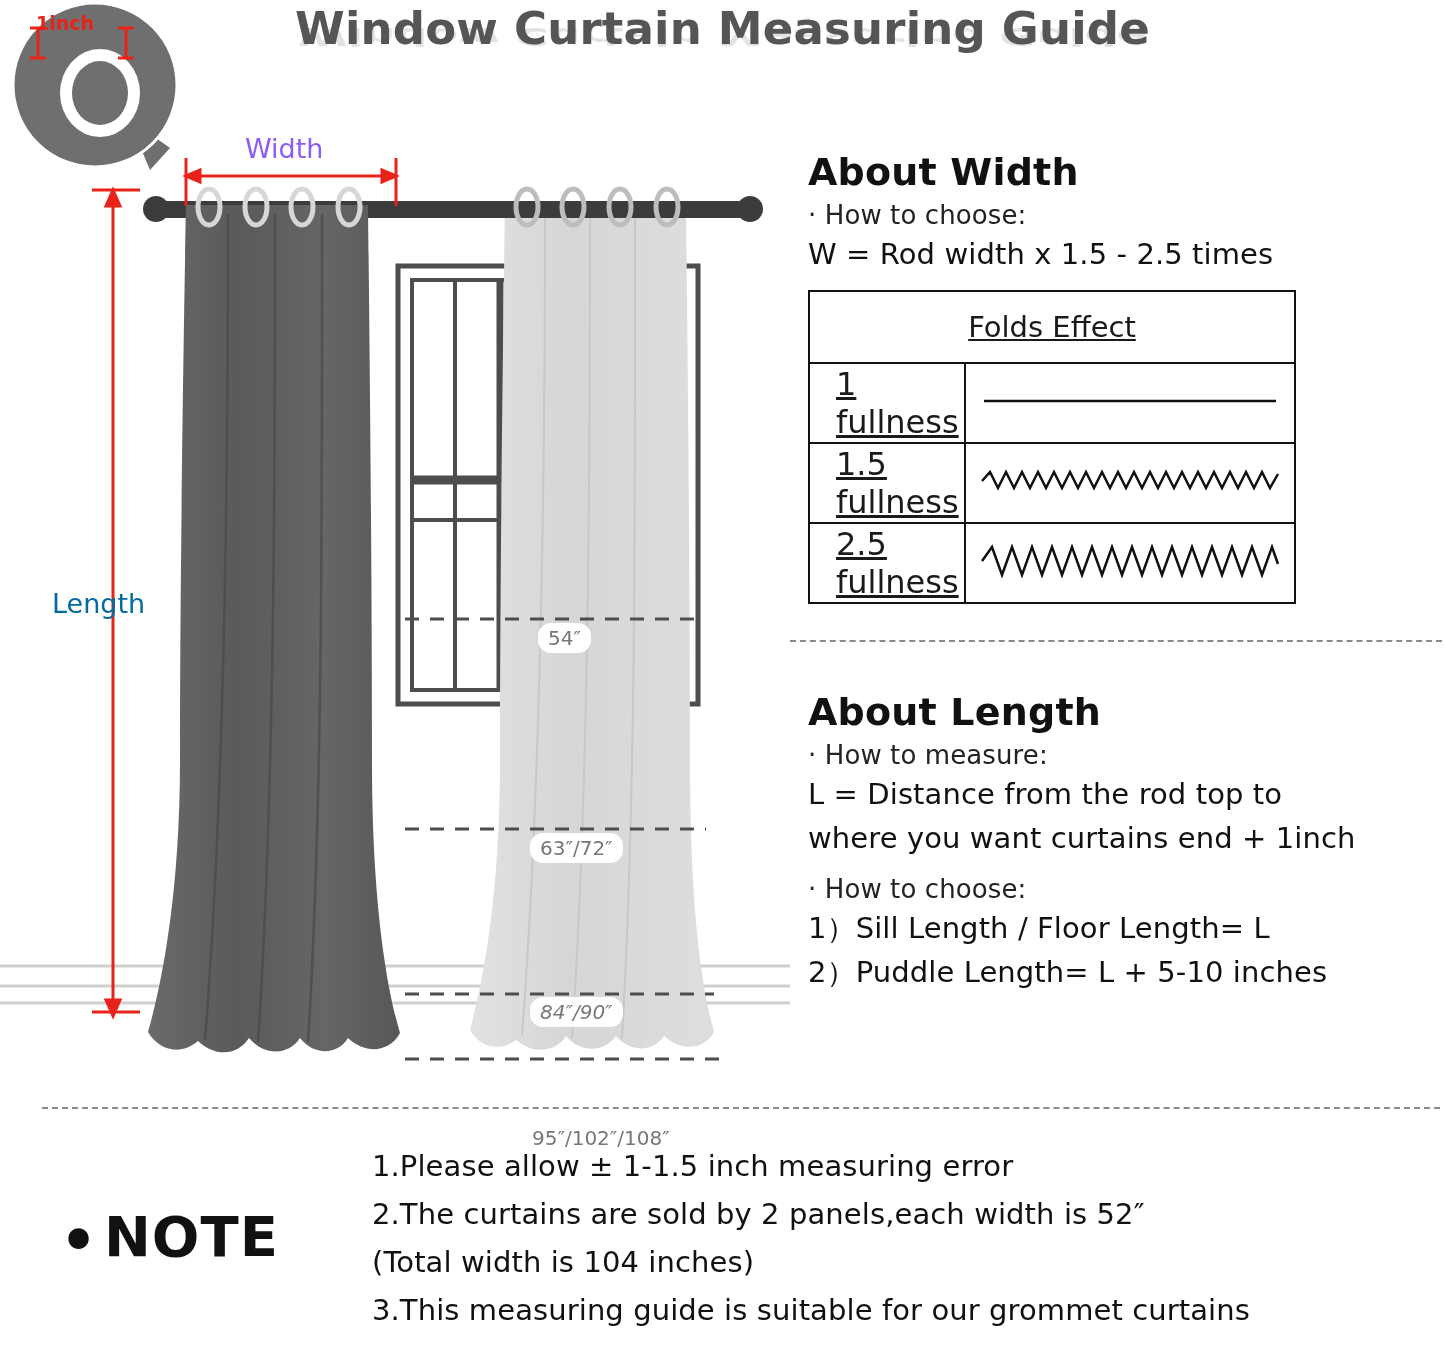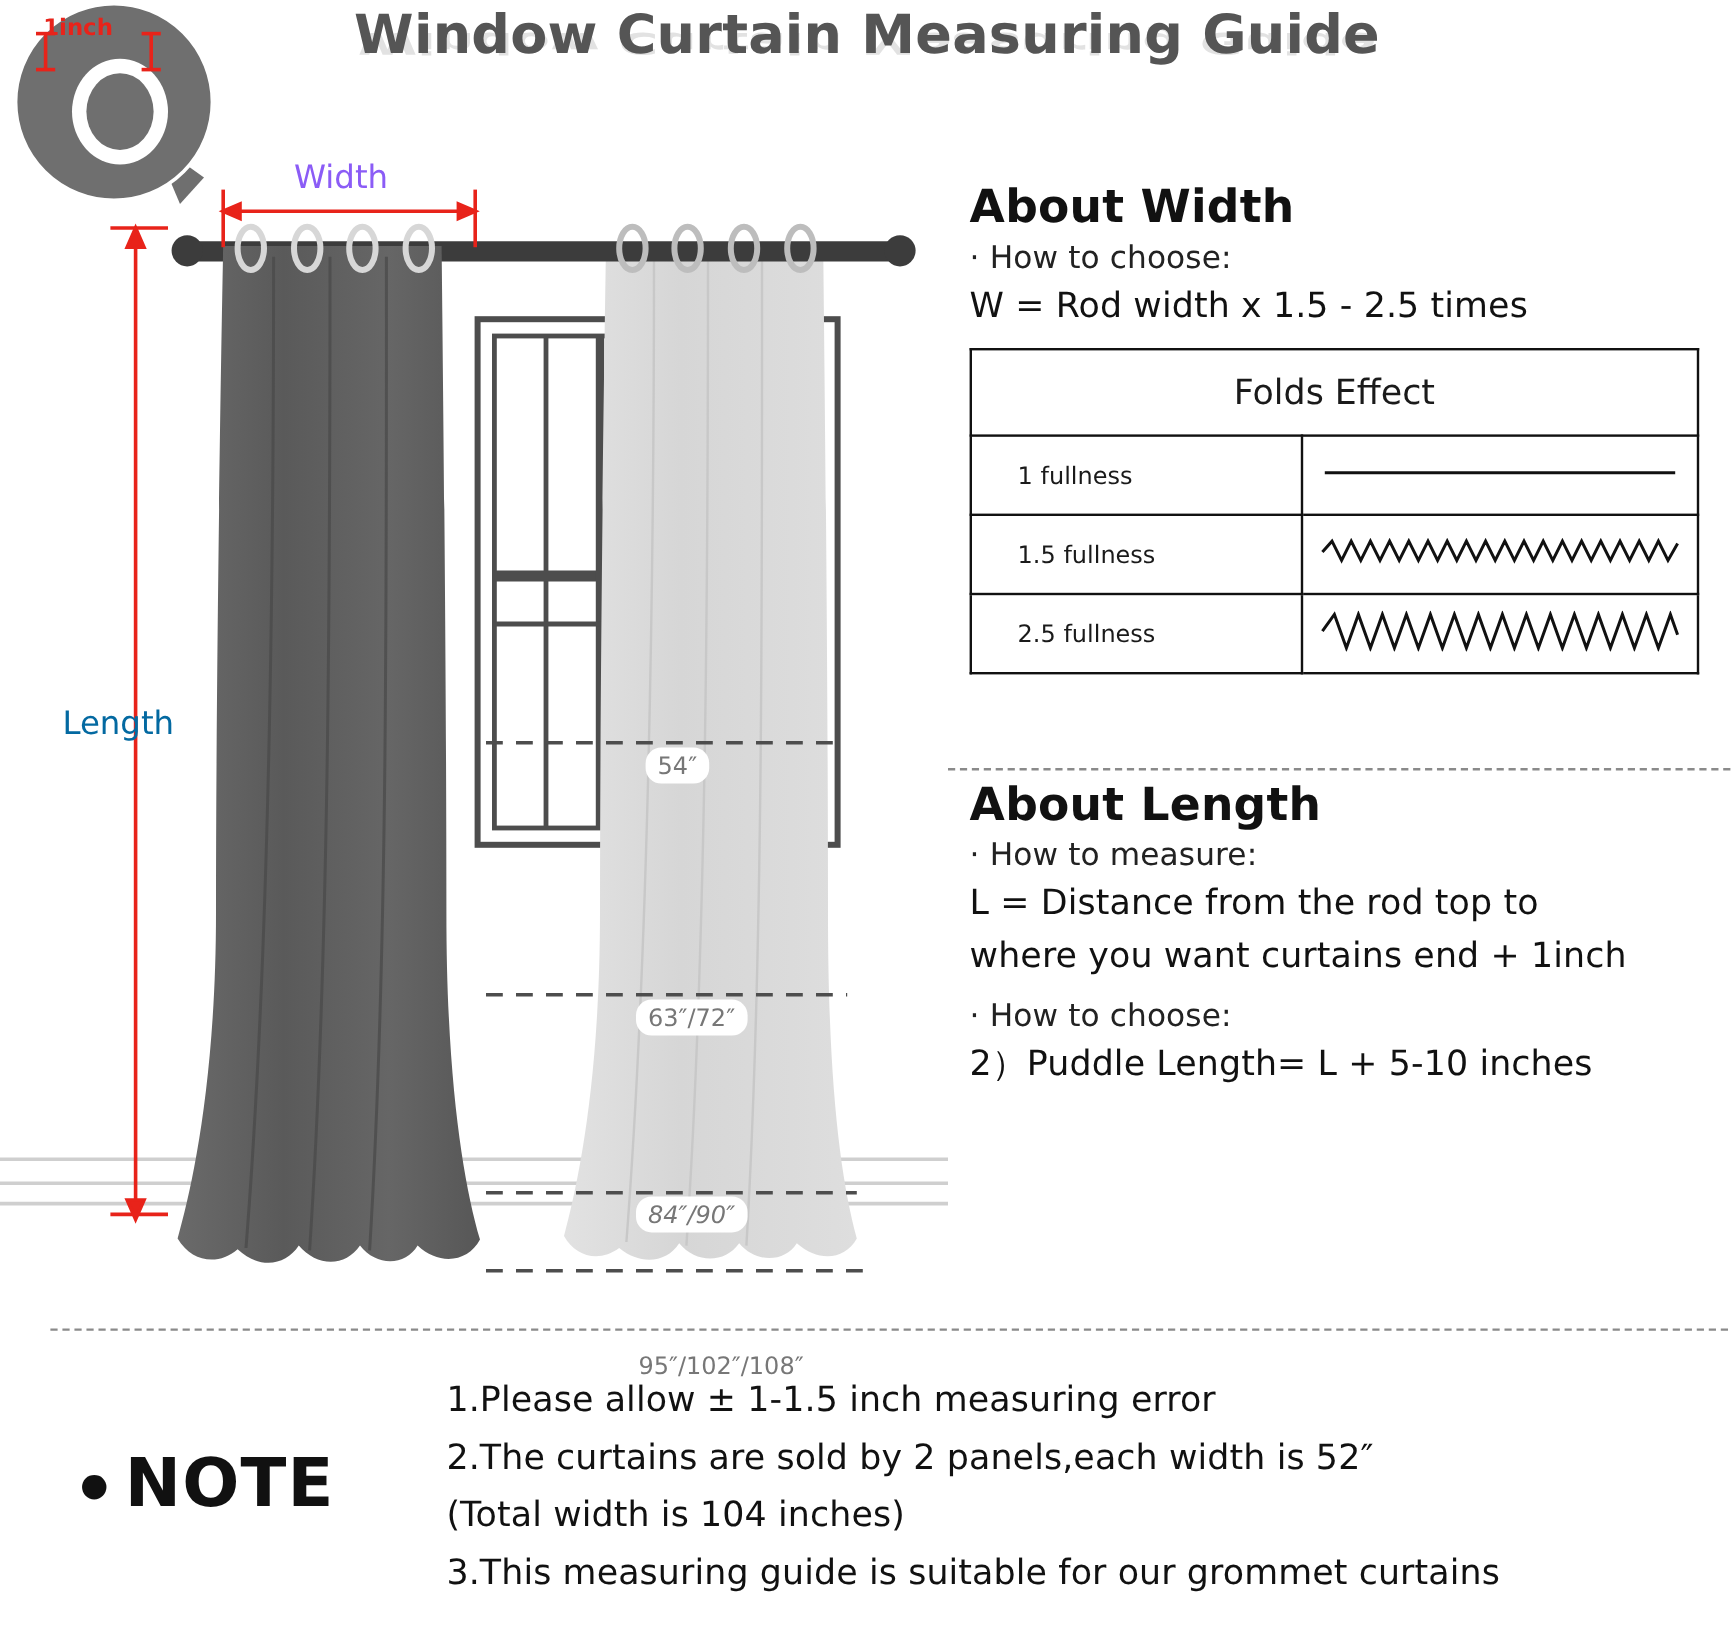--- a/index.html
+++ b/index.html
@@ -120,38 +120,39 @@
   .big-line {
     font-size: 29px;
     color: #111111;
     line-height: 44px;
     letter-spacing: 0.1px;
   }
 
   
   #folds-table {
     margin-top: 14px;
-    width: 608px;
+    width: 488px;
     border: 2px solid #111111;
     border-collapse: collapse;
+    text-decoration: underline;
   }
   #folds-table td {
     border: 2px solid #111111;
     height: 62px;
     vertical-align: middle;
   }
   #folds-table td.hdr {
     text-align: center;
     font-size: 29px;
     padding: 4px 0;
   }
   #folds-table td.lbl {
     width: 278px;
-    font-size: 20px;
-    padding-left: 38px;
+    font-size: 32px;
+    padding-left: 26px;
     border-radius: 13px;
   }
   #folds-table td.art {
     padding: 0 14px;
     text-align: center;
   }
 
   
   #divider {
     position: absolute;
@@ -385,20 +386,21 @@
     </tbody>
       </table>
 
     <div style="height:86px;"></div>
 
     <h2 class="sect-head">About Length</h2>
     <div class="sub">· How to measure:</div>
     <div class="big-line">L = Distance from the rod top to</div>
     <div class="big-line" style="width:650px;">where you want curtains end + 1inch</div>
     <div class="sub" style="margin-top:14px;">· How to choose:</div>
+    <div class="big-line">1）Sill Length / Floor Length= L</div>
     <div class="big-line" style="width:650px;">2）Puddle Length= L + 5-10 inches</div>
   </div>
 
   <div id="divider"></div>
   <div id="divider2"></div>
 
   <div id="note-block">
     <div id="note-bullet">•</div>
     <div id="note-word">NOTE</div>
     <div id="note-list">

